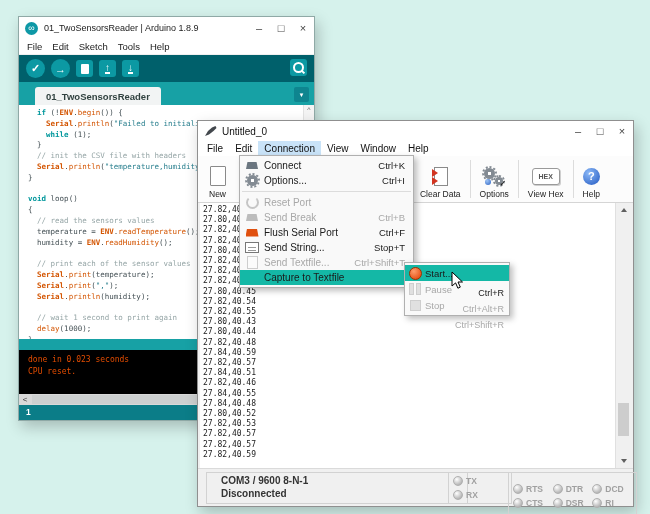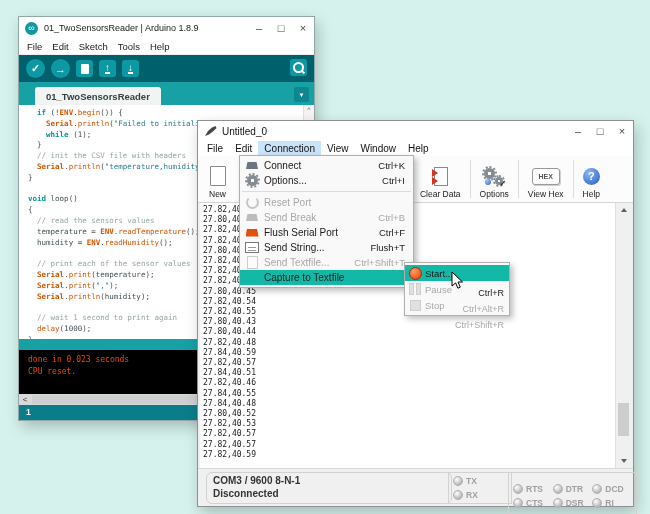--- a/index.html
+++ b/index.html
@@ -93,21 +93,21 @@
   .c-serial{padding:2px 0 0 3px;font-family:"DejaVu Sans Mono",monospace;font-size:8px;line-height:10.2px;color:#1a1a1a;}
   .serial-line{white-space:pre;}
   .c-vscroll{position:absolute;top:0;right:0;bottom:0;width:15px;background:#f0f0f0;border-left:1px solid #e0e0e0;}
   .c-vscroll .up,.c-vscroll .dn{position:absolute;left:0;width:15px;height:14px;display:flex;align-items:center;justify-content:center;}
   .c-vscroll .up{top:0;}  .c-vscroll .dn{bottom:0;}
   .tri-up{width:0;height:0;border-left:3.5px solid transparent;border-right:3.5px solid transparent;border-bottom:4.5px solid #5f5f5f;}
   .tri-dn{width:0;height:0;border-left:3.5px solid transparent;border-right:3.5px solid transparent;border-top:4.5px solid #5f5f5f;}
   .c-vscroll .thumb{position:absolute;left:2px;right:2px;top:200px;height:33px;background:#cdcdcd;}
   .c-status{height:37px;flex:none;background:#f0f0f0;border-top:1px solid #dadada;position:relative;}
   .st-box{position:absolute;border:1px solid #d2d2d2;}
-  .st-left{left:8px;top:3px;width:232px;height:28px;padding:1px 6px;border-radius:6px;}
+  .st-left{left:8px;top:3px;width:232px;height:28px;padding:1px 14px;}
   .st-line{font-size:10px;font-weight:bold;color:#333;line-height:13px;white-space:nowrap;}
   .led-box1{left:250px;top:3px;width:54px;height:28px;padding:1px 4px;display:flex;flex-direction:column;justify-content:space-around;}
   .led-box2{left:310px;top:3px;width:119px;height:28px;padding:9px 4px;display:grid;
             grid-template-columns:1fr 1fr 1fr;align-content:space-around;}
   .led-item{display:flex;align-items:center;gap:3px;}
   .led{width:8px;height:8px;border-radius:50%;border:1px solid #b0b0b0;flex:none;
        background:radial-gradient(circle at 35% 30%,#fff,#c2c2c2 60%,#9d9d9d);}
   .led-label{font-size:8.5px;font-weight:bold;color:#a0a0a0;}
 
   
@@ -417,21 +417,21 @@
           <div class="mi-db9 red"></div>
         </div>
         <div class="mi-label">Flush Serial Port</div>
         <div class="mi-short">Ctrl+F</div>
       </div>
       <div class="menu-row">
         <div class="mi-icon">
           <div class="mi-string"></div>
         </div>
         <div class="mi-label">Send String...</div>
-        <div class="mi-short">Flush+T</div>
+        <div class="mi-short">Stop+T</div>
       </div>
       <div class="menu-row dis">
         <div class="mi-icon">
           <div class="mi-page"></div>
         </div>
         <div class="mi-label">Send Textfile...</div>
         <div class="mi-short">Ctrl+Shift+T</div>
       </div>
       <div class="menu-row hl">
         <div class="mi-icon"></div>

